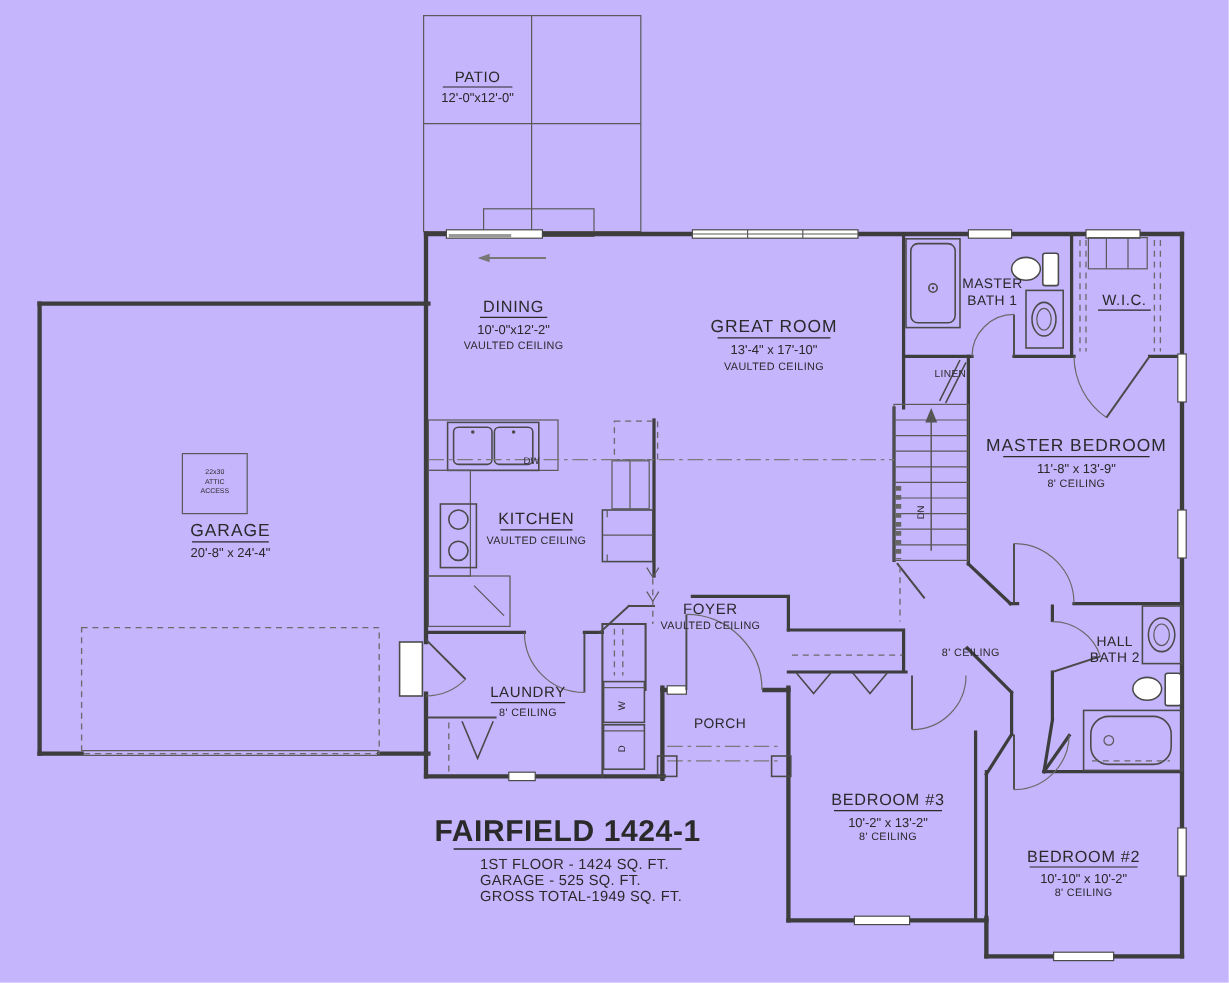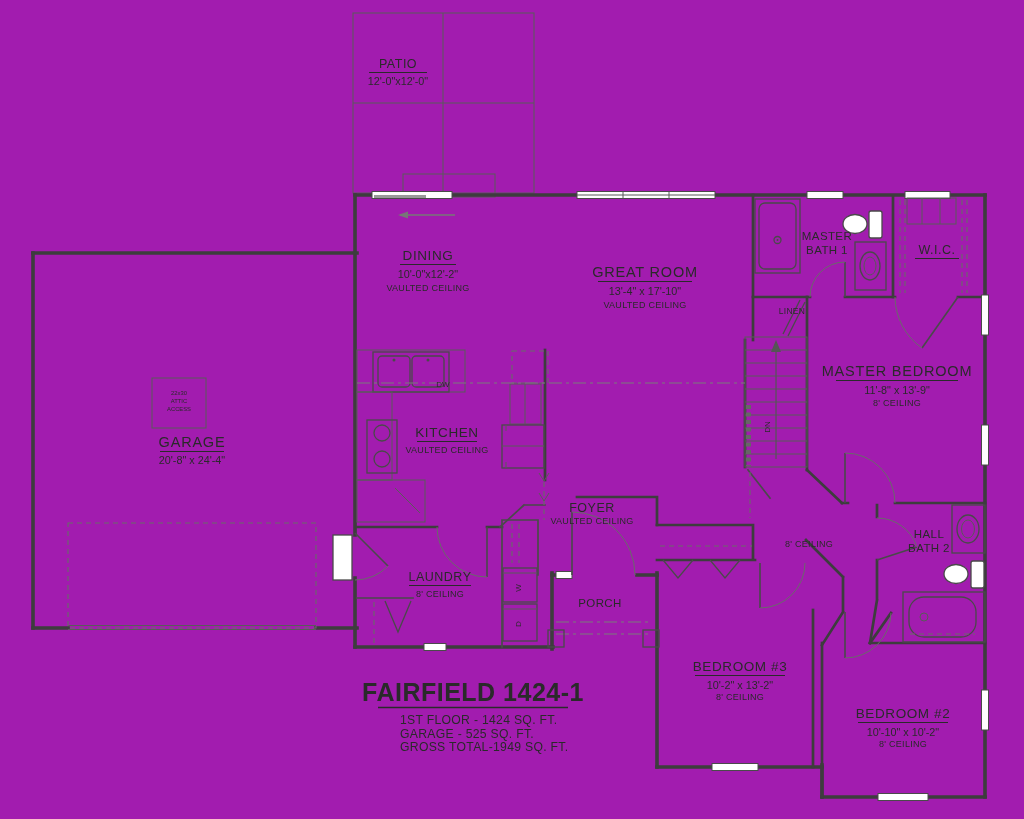--- a/index.html
+++ b/index.html
@@ -1,16 +1,16 @@
 <!DOCTYPE html>
 <html><head>
 <meta charset="utf-8">
 <style>
   html,body{margin:0;padding:0;background:#ffffff;}
-  .page{width:1024px;height:819px;position:relative;background:#a21caf;overflow:hidden;}
+  .page{width:1024px;height:819px;position:relative;background:#c4b5fd;overflow:hidden;}
   svg{display:block;}
   
   .w4{stroke:#3d3d3d;stroke-width:3.6;fill:none;stroke-linecap:square}
   .w3{stroke:#3d3d3d;stroke-width:2.7;fill:none;stroke-linecap:square}
   .w2{stroke:#4a4a4a;stroke-width:1.7;fill:none;stroke-linecap:square}
   .t{stroke:#5a5a5a;stroke-width:1;fill:none}
   .fixl{stroke:#4a4a4a;stroke-width:1.3;fill:none}
   .fixw{stroke:#4a4a4a;stroke-width:1.3;fill:#fff}
   .win{fill:#fff;stroke:#4a4a4a;stroke-width:1}
   .dash{stroke:#6a6a6a;stroke-width:1.1;fill:none;stroke-dasharray:5 4}

